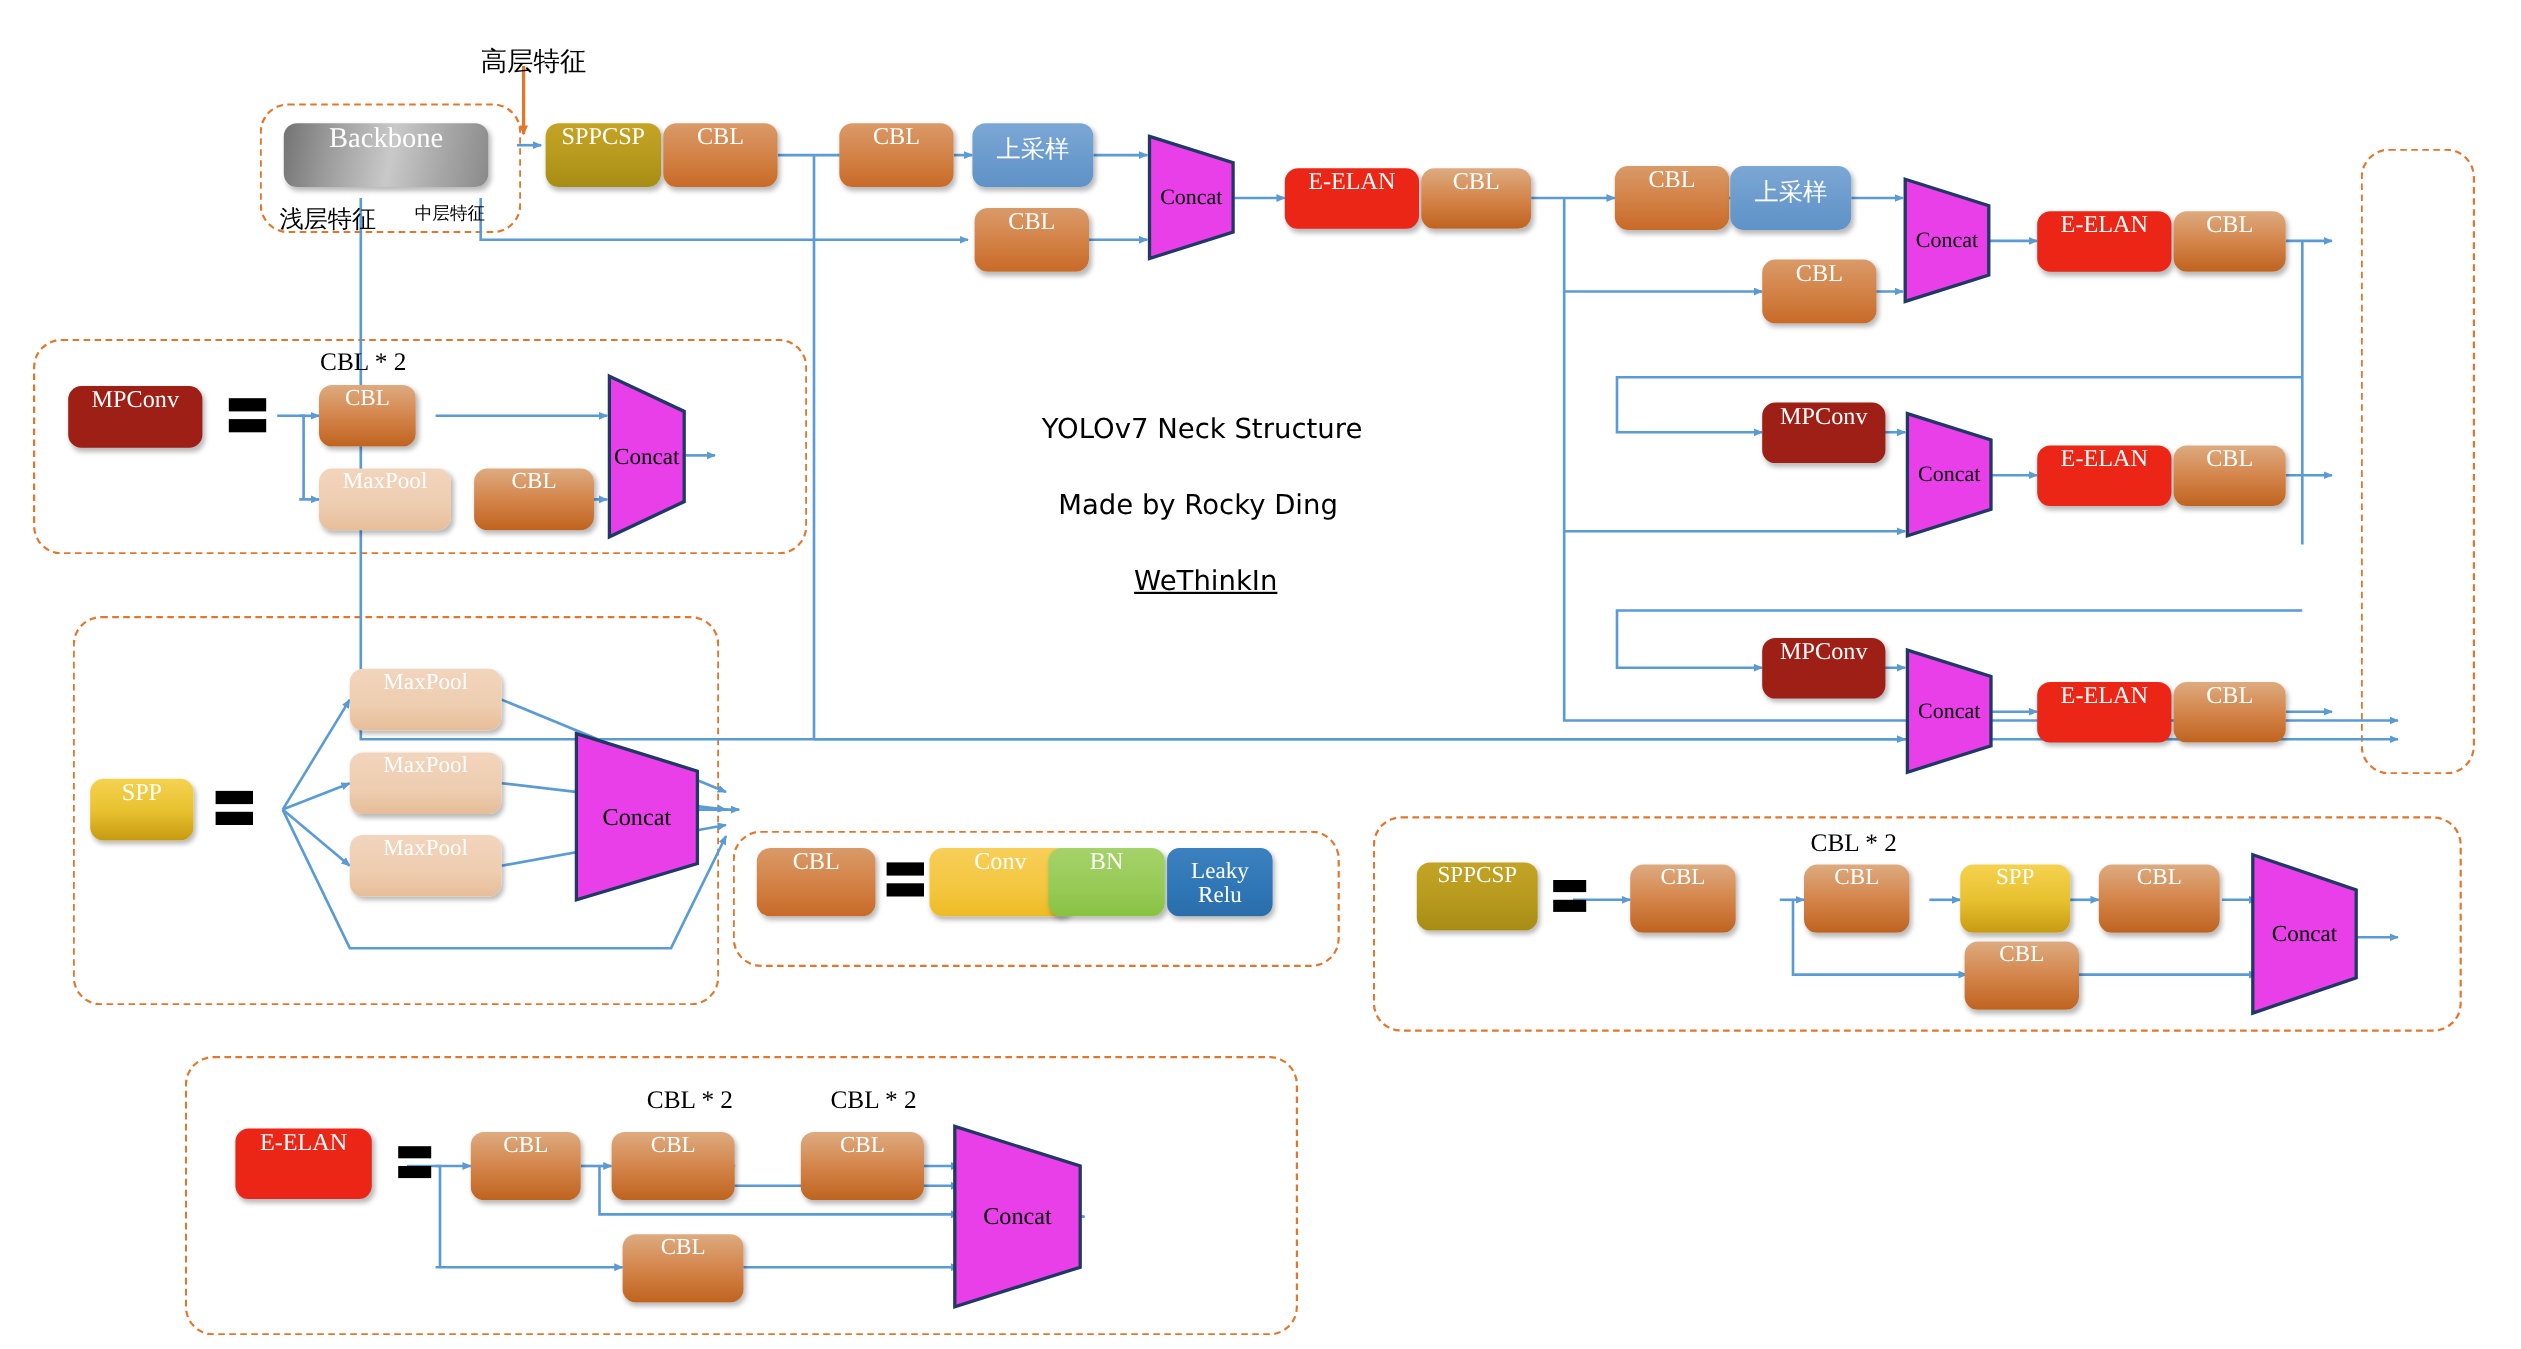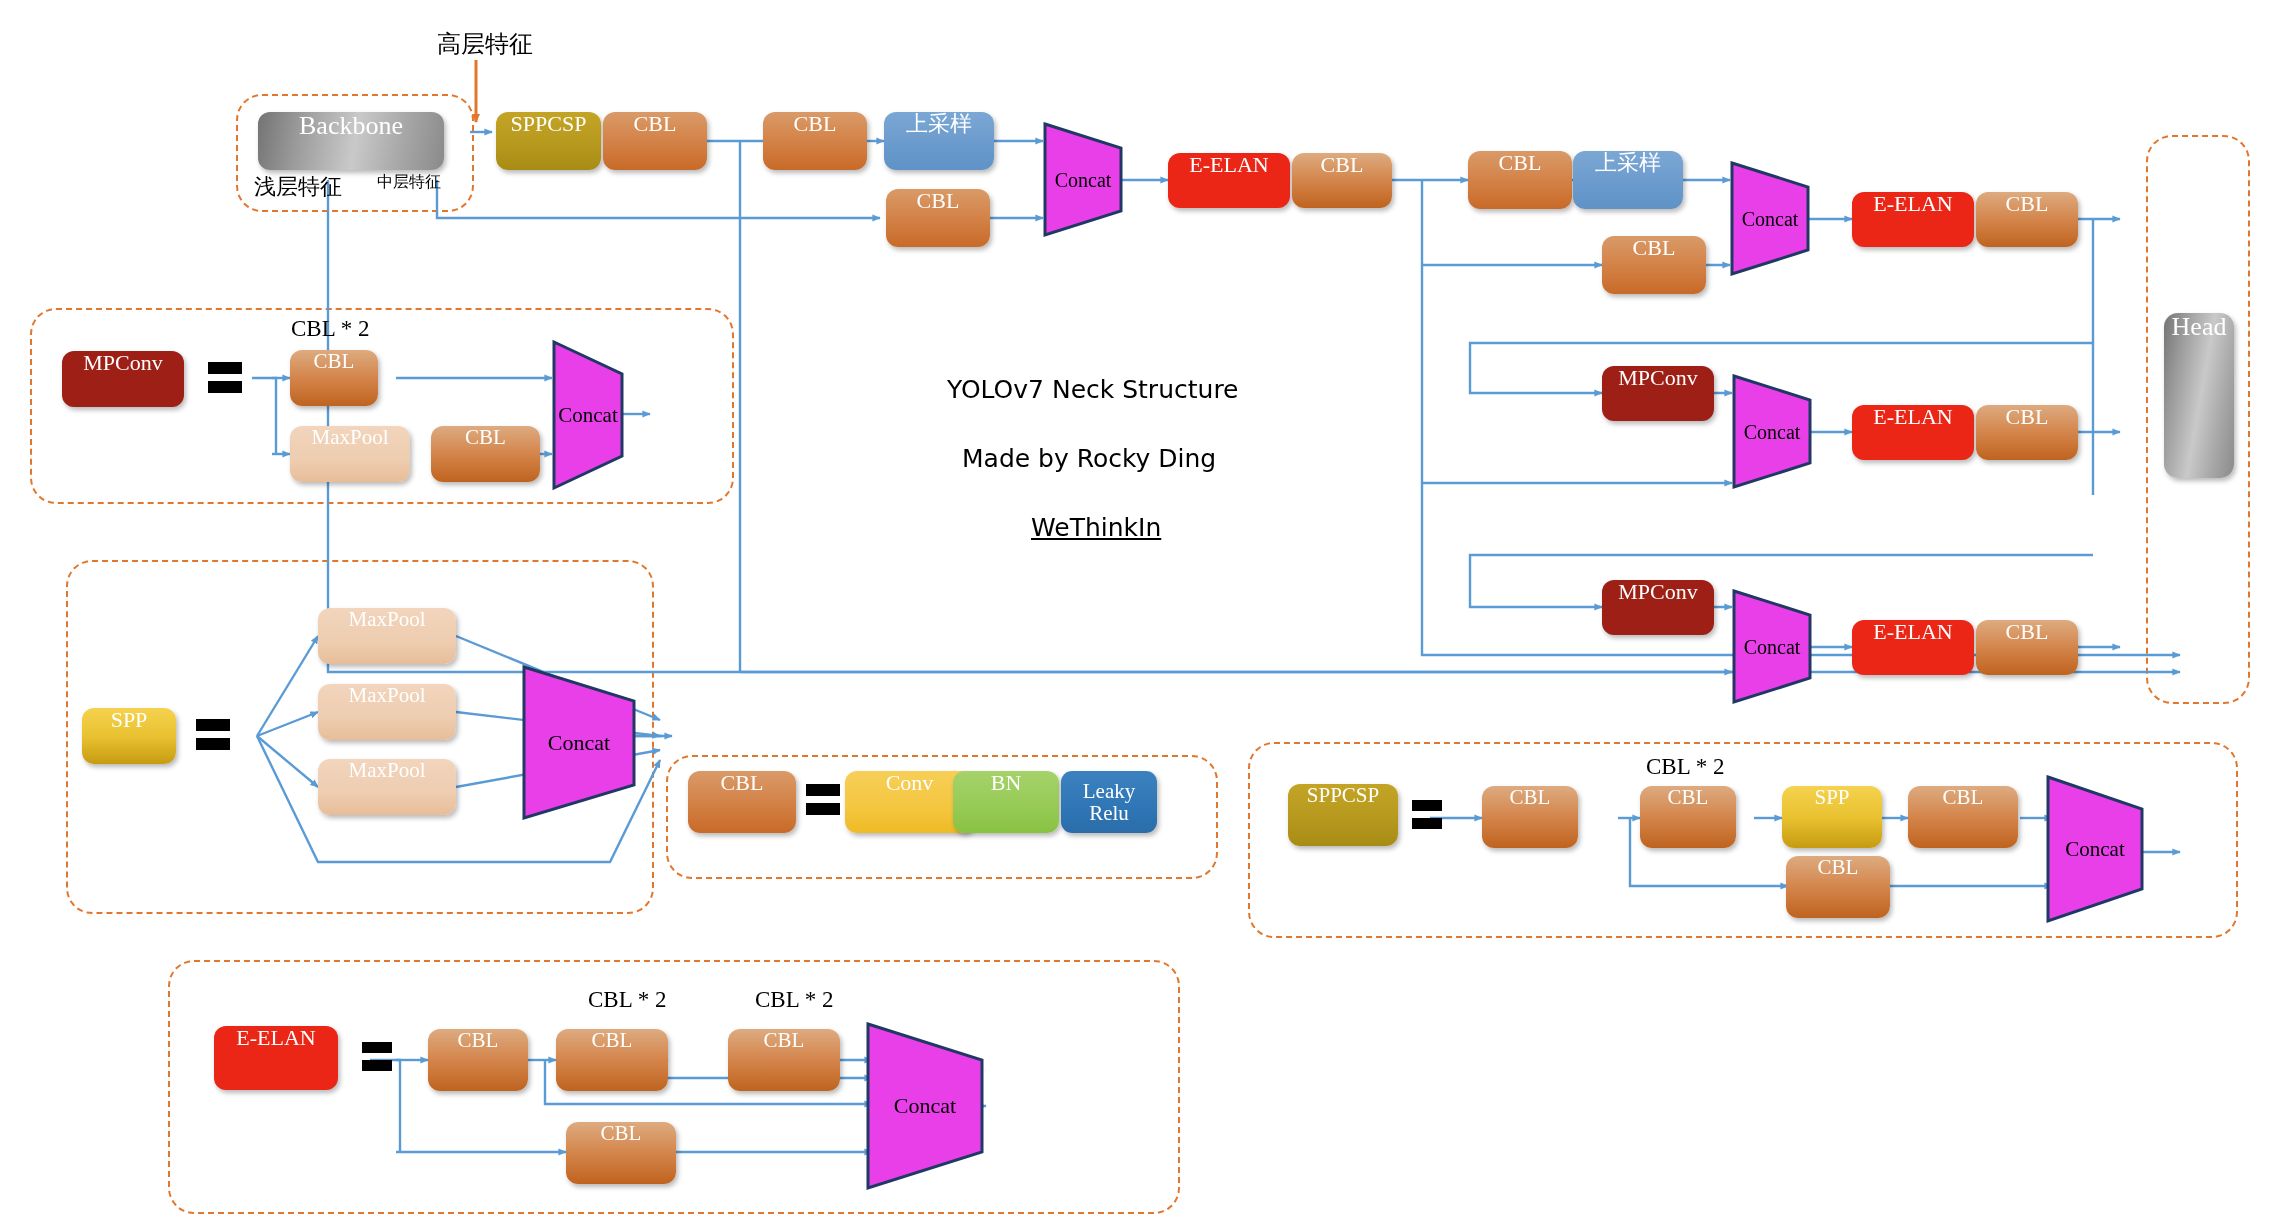--- a/index.html
+++ b/index.html
@@ -31,21 +31,21 @@
   .concat svg{display:block;width:100%;height:100%;overflow:visible;}
   .concat .lbl{position:absolute;left:0;right:0;top:50%;transform:translateY(-50%);
                text-align:center;color:#000;font-family:"Liberation Serif",serif;}
 
   
   .dash{position:absolute;border:2.5px dashed #e2762c;border-radius:26px;z-index:1;}
 
   
   .lab{position:absolute;color:#000;font-family:"Liberation Serif",serif;
        white-space:nowrap;z-index:6;}
-  .cjk{font-family:Liberation Sans, sans-serif;}
+  .cjk{font-family:Liberation Sans, sans-serif;margin-top:12px;}
   .title-txt{position:absolute;color:#000;white-space:nowrap;z-index:6;
              font-family:"DejaVu Sans",sans-serif;font-size:25px;}
 
   
   .eq{position:absolute;z-index:6;}
   .eq i{display:block;background:#000;}
 
   
   #wires{position:absolute;left:0;top:0;width:2292px;height:1226px;z-index:2;
          pointer-events:none;}
@@ -248,23 +248,20 @@
     </div>
   </div>
   <div class="node eelan" style="left:1852px;top:620px;width:122px;height:55px;font-size:22px;">
     <span>E-ELAN</span>
   </div>
   <div class="node cbl2" style="left:1976px;top:620px;width:102px;height:55px;font-size:22px;">
     <span>CBL</span>
   </div>
 
   <div class="dash" style="left:2146px;top:135px;width:100px;height:565px;"></div>
-  <div class="node gray" style="left:2164px;top:313px;width:70px;height:165px;font-size:26px;border-radius:14px;">
-    <span>Head</span>
-  </div>
 
   <div class="title-txt" style="left:947px;top:375px;">YOLOv7 Neck Structure</div>
   <div class="title-txt" style="left:962px;top:444px;">Made by Rocky Ding</div>
   <div class="title-txt" style="left:1031px;top:513px;text-decoration:underline;">WeThinkIn</div>
 
   <div class="dash" style="left:30px;top:308px;width:700px;height:192px;"></div>
   <div class="node mpconv" style="left:62px;top:351px;width:122px;height:56px;font-size:22px;">
     <span>MPConv</span>
   </div>
   <div class="eq" style="left:208px;top:362px;width:34px;height:34px;">

